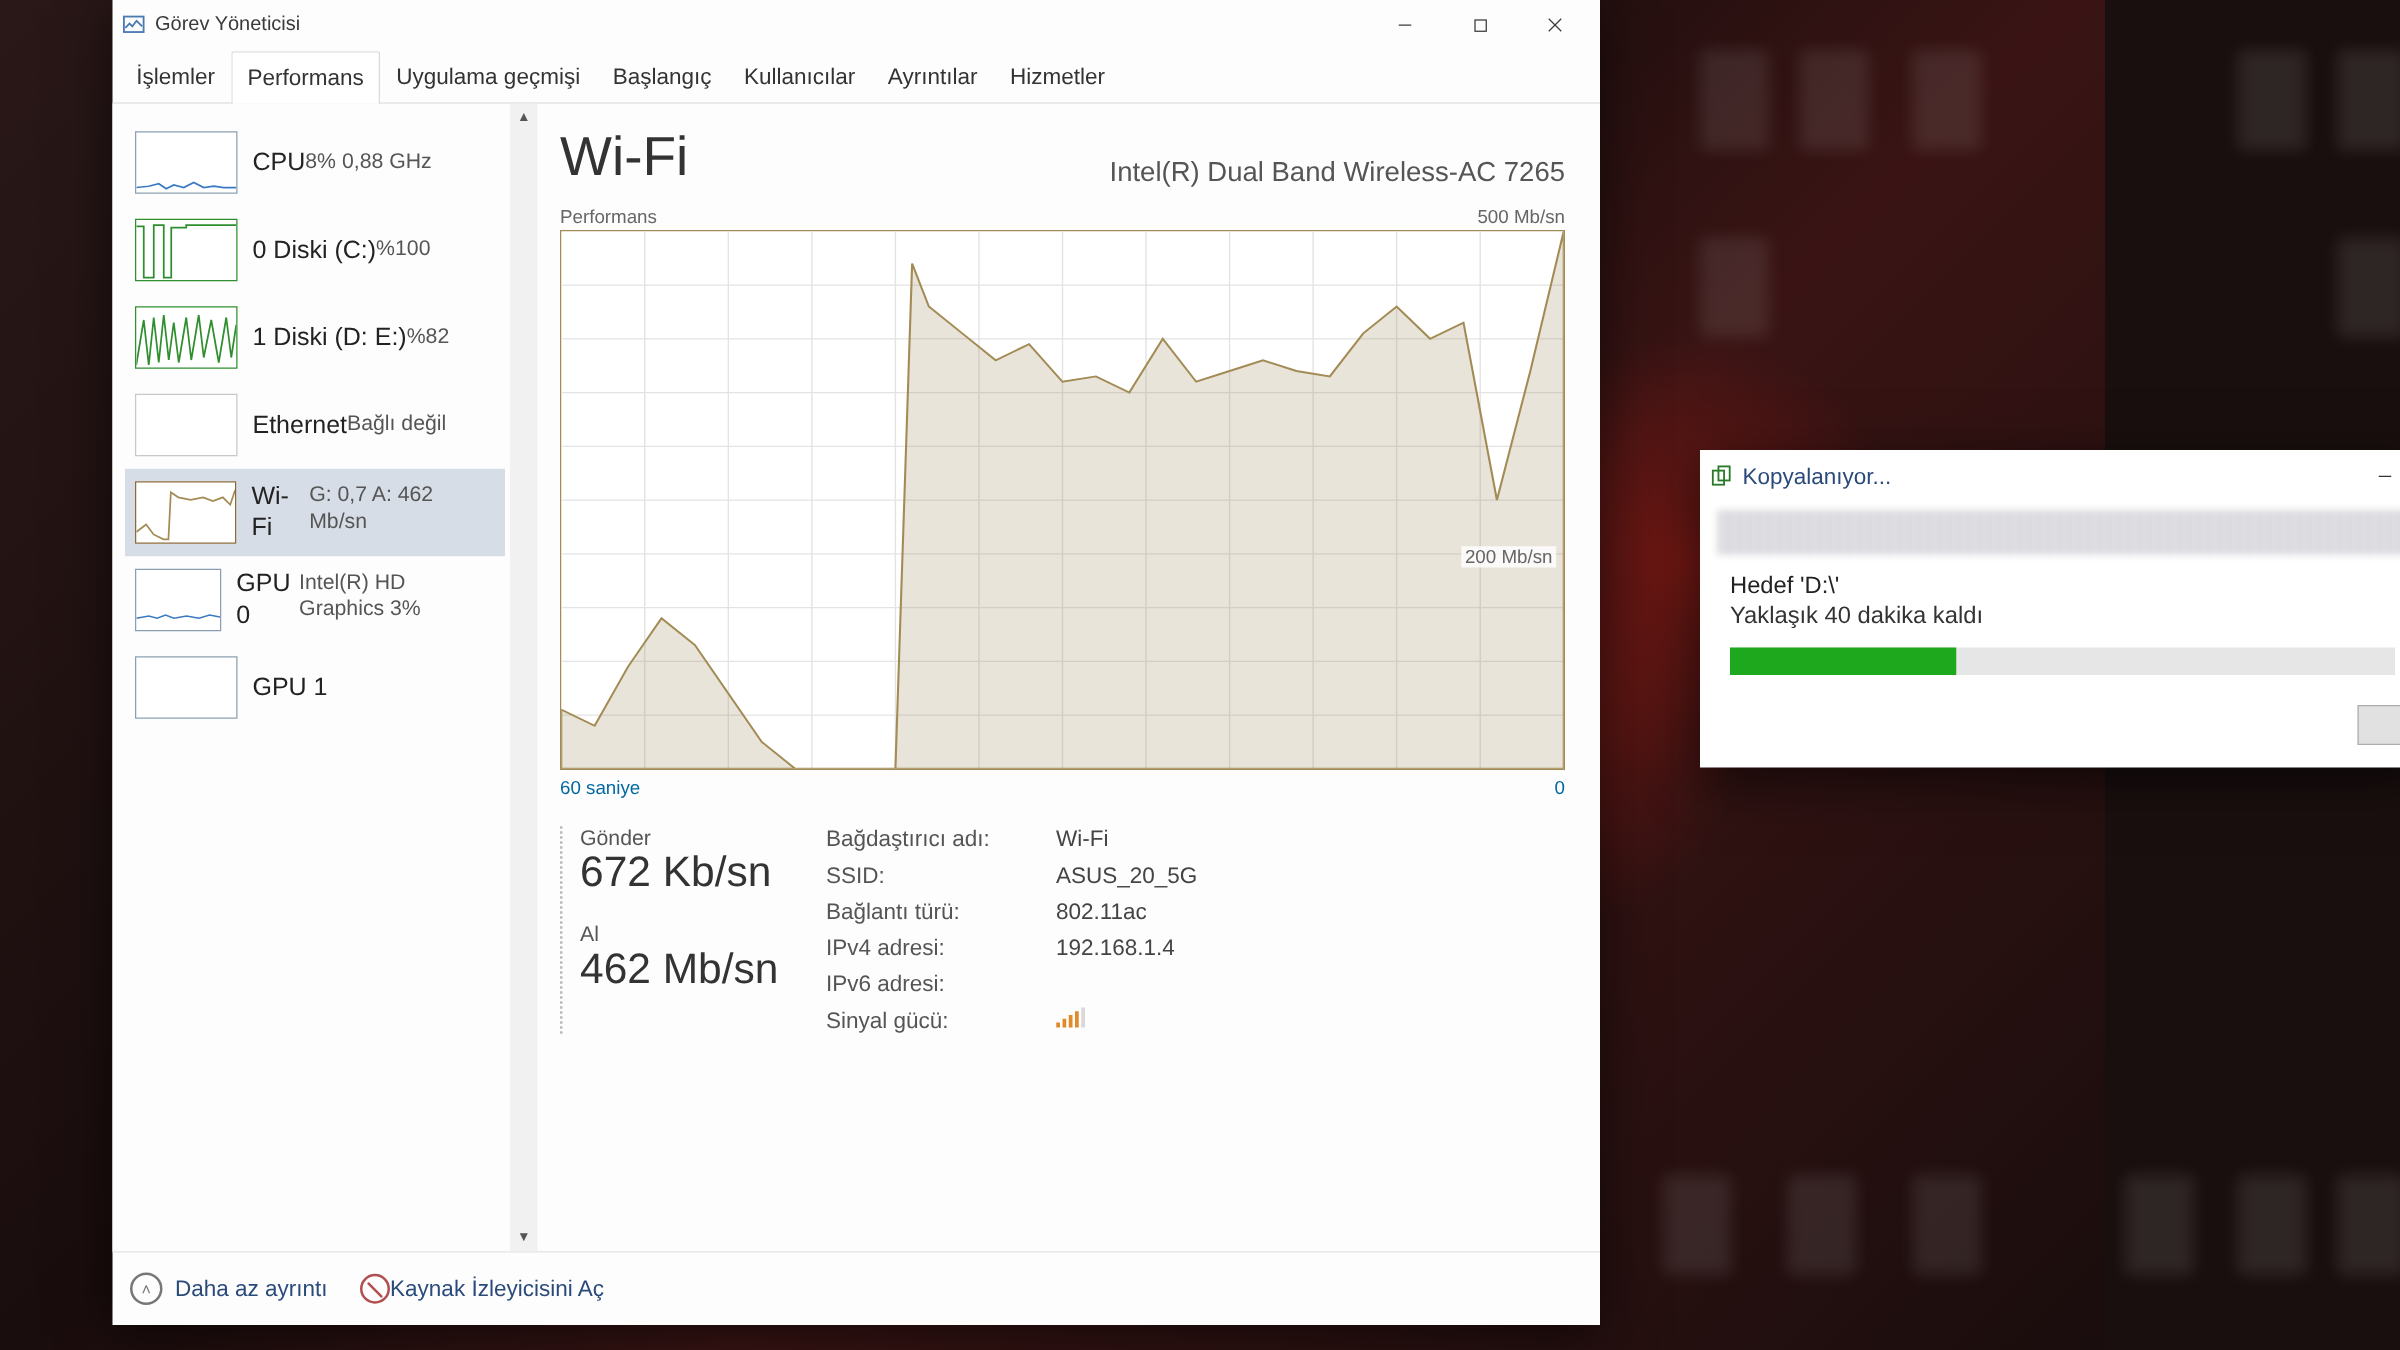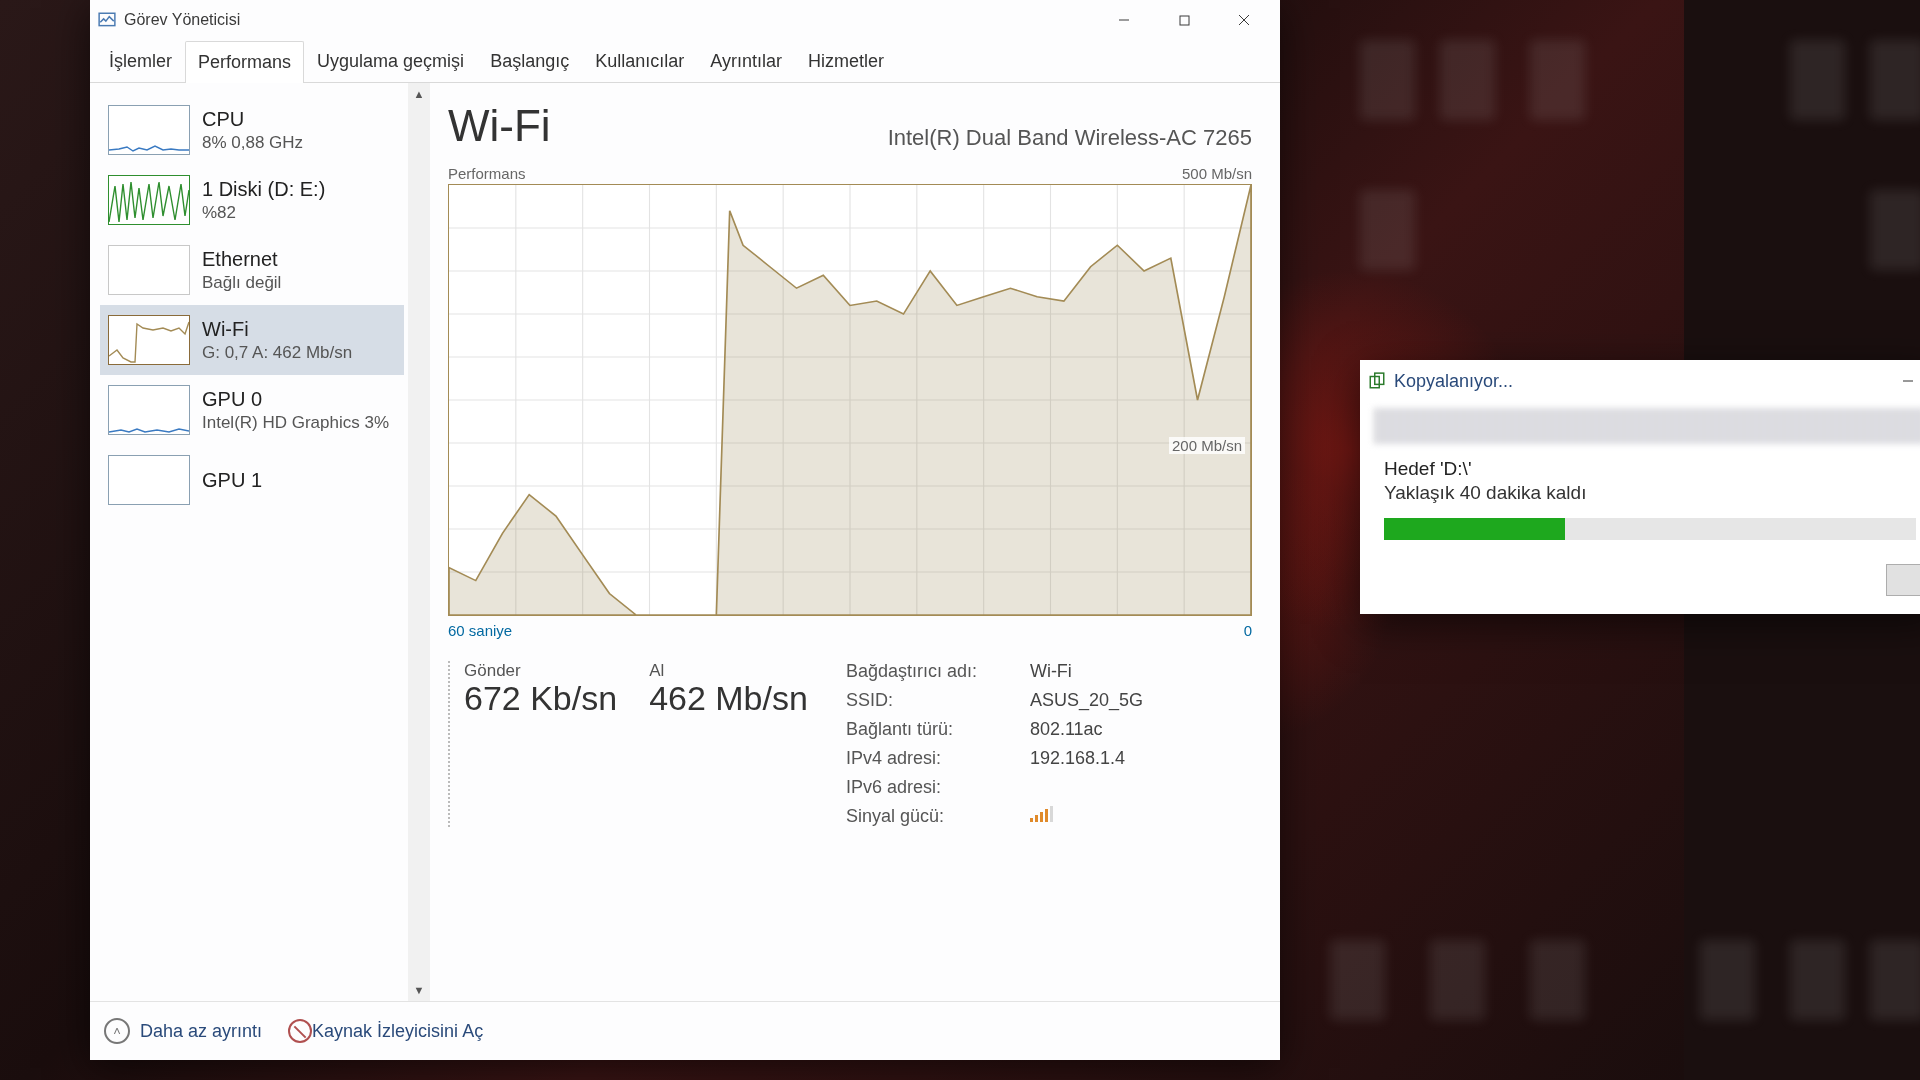--- a/index.html
+++ b/index.html
@@ -23,39 +23,39 @@
   .tabs .tab.active{background:#fff;border-color:#d9d9d9;position:relative;top:1px}
   .content{flex:1;display:flex;overflow:hidden;background:#fdfdfe}
   
   .sidebar-wrap{width:340px;display:flex;position:relative}
   .sidebar{flex:1;padding:12px 4px 12px 10px;overflow:hidden}
   .side-item{display:flex;align-items:center;gap:12px;padding:10px 8px;border-radius:0;cursor:default}
   .side-item.selected{background:#d6dde6}
   .thumb{width:80px;height:48px;border:1px solid #8aa0b2;background:#fff;position:relative;overflow:hidden}
   .thumb.green{border-color:#2f8f2f}
   .thumb.brown{border-color:#8a6b3a}
-  .side-text{display:flex;flex-direction:column;line-height:1.25}
+  .side-text{display:flex;flex-direction:row;line-height:1.25}
   .side-text .st-title{font-size:20px;color:#222}
   .side-text .st-sub{font-size:17px;color:#555}
   .side-scroll{width:22px;background:#f1f1f1;display:flex;flex-direction:column}
   .side-scroll .arrow{height:22px;display:flex;align-items:center;justify-content:center;color:#555;font-size:11px}
   .side-scroll .track{flex:1}
   
   .main{flex:1;padding:18px 28px 4px 18px;display:flex;flex-direction:column}
   .main-head{display:flex;align-items:flex-end;justify-content:space-between;margin-bottom:8px}
   .main-title{font-size:44px;font-weight:300;color:#333}
   .main-sub{font-size:22px;color:#555}
   .chart-labels{display:flex;justify-content:space-between;font-size:15px;color:#666;margin-top:6px}
   .chart-box{position:relative;height:430px;border:1px solid #a38b55;background:#fff;margin-top:2px}
   .chart-box .grid line{stroke:#e3e3e3;stroke-width:1}
   .chart-box .series{fill:rgba(150,130,80,.22);stroke:#a38b55;stroke-width:1.5}
   .chart-box .marker{position:absolute;right:6px;font-size:15px;color:#666;background:rgba(255,255,255,.8);padding:0 3px}
   .chart-bottom{display:flex;justify-content:space-between;font-size:15px;color:#0369a1;margin-top:6px}
   .stats{display:flex;gap:38px;margin-top:22px}
-  .stats-left{display:flex;flex-direction:row;gap:32px;border-left:2px dotted #bbb;padding-left:14px}
+  .stats-left{display:flex;flex-direction:column;gap:20px;border-left:2px dotted #bbb;padding-left:14px}
   .stat .label{font-size:17px;color:#555}
   .stat .val{font-size:34px;color:#333;font-weight:300;margin-top:-2px}
   .stats-right{display:grid;grid-template-columns:170px 1fr;row-gap:8px;column-gap:14px;font-size:18px;color:#444;align-content:start}
   .stats-right .k{color:#555}
   .bars{display:inline-flex;align-items:flex-end;gap:2px;height:16px}
   .bars span{display:block;width:3px;background:#e08a2a}
   
   .footer{height:58px;border-top:1px solid #e3e3e3;display:flex;align-items:center;gap:26px;padding:0 14px;font-size:18px;color:#2a4a7a}
   .footer .circ{width:22px;height:22px;border:2px solid #777;border-radius:50%;display:flex;align-items:center;justify-content:center;color:#777;font-size:13px}
   .footer .forbid{width:20px;height:20px;border:2px solid #b05050;border-radius:50%;position:relative}
@@ -143,20 +143,31 @@
                   <polyline points="0,44 10,43 18,41 24,45 30,42 38,44 46,40 54,44 62,43 70,44 80,44" stroke="#3a7ac2"></polyline>
                 </svg>
               </div>
             <div class="side-text">
                 <span class="st-title">CPU</span>
                 <span class="st-sub">8%  0,88 GHz</span>
               </div>
           </div>
 
 
+          <div class="side-item">
+            <div class="thumb green">
+                <svg class="spark" viewBox="0 0 80 48" preserveAspectRatio="none">
+                  <polyline points="0,5 6,5 6,46 14,46 14,4 22,4 22,46 28,46 28,6 40,6 40,4 80,4" stroke="#2f8f2f"></polyline>
+                </svg>
+              </div>
+            <div class="side-text">
+                <span class="st-title">0 Diski (C:)</span>
+                <span class="st-sub">%100</span>
+              </div>
+          </div>
 
           <div class="side-item">
             <div class="thumb green">
                 <svg class="spark" viewBox="0 0 80 48" preserveAspectRatio="none">
                   <polyline points="0,46 6,10 10,46 14,8 18,44 22,6 26,42 30,12 34,44 40,8 44,42 50,6 54,40 60,10 66,44 72,8 76,40 80,14" stroke="#2f8f2f"></polyline>
                 </svg>
               </div>
             <div class="side-text">
                 <span class="st-title">1 Diski (D: E:)</span>
                 <span class="st-sub">%82</span>

